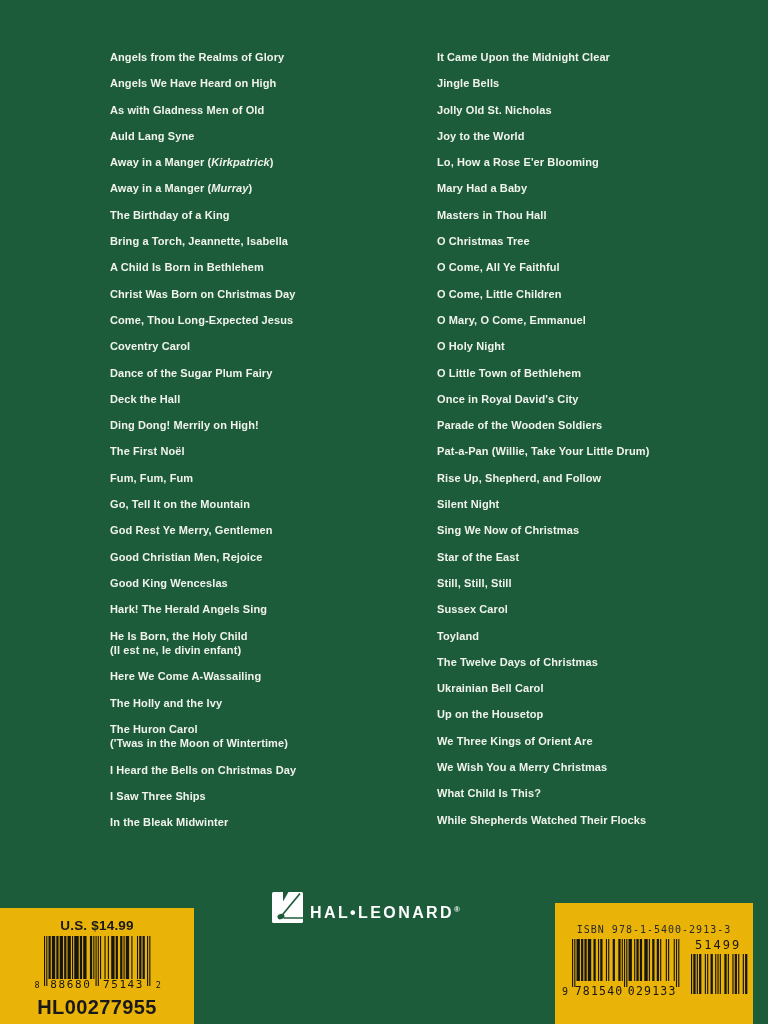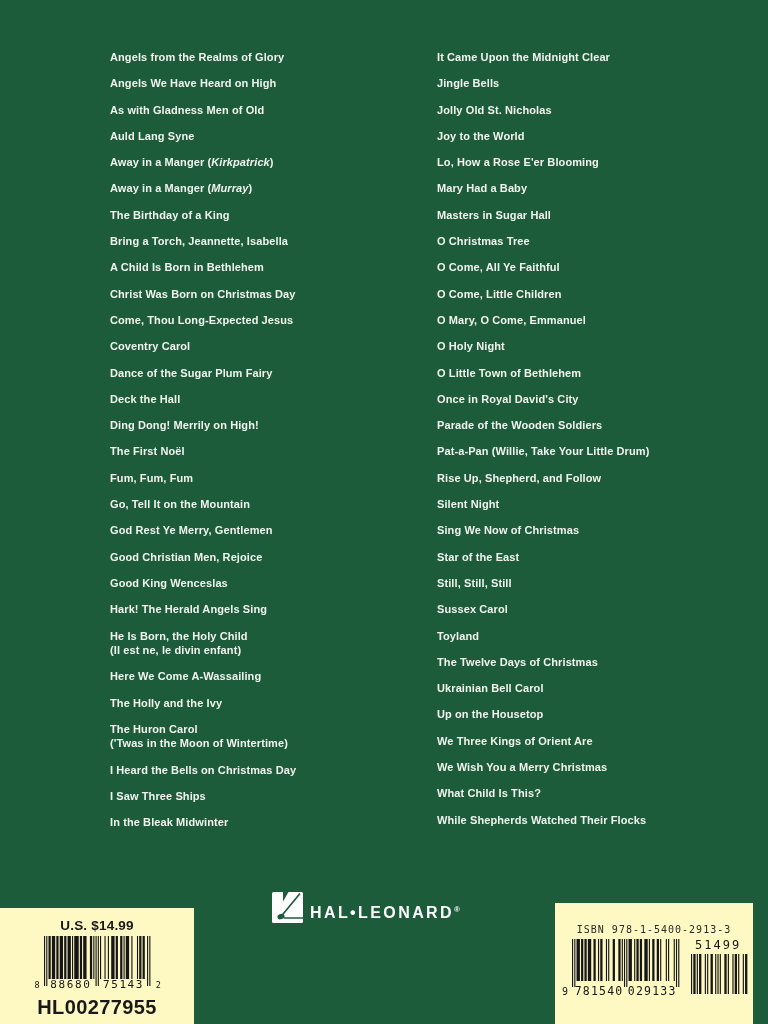--- a/index.html
+++ b/index.html
@@ -3,21 +3,21 @@
 <meta charset="utf-8">
 <style>
   html,body{margin:0;padding:0;}
   body{width:768px;height:1024px;position:relative;overflow:hidden;
        background:#1d5c3a;font-family:"Liberation Sans",sans-serif;}
   .song-col{position:absolute;top:50px;}
   #col-left{left:110px;}
   #col-right{left:437px;}
   .song{color:#f1f3ed;font-weight:bold;font-size:11px;line-height:14.5px;
         margin-bottom:11.8px;letter-spacing:0.1px;white-space:nowrap;}
-  .panel{position:absolute;background:#fef9c3;text-align:center;}
+  .panel{position:absolute;background:#eab308;text-align:center;}
   #price-panel{left:0;top:908px;width:194px;height:116px;}
   #isbn-panel{left:555px;top:903px;width:198px;height:129px;}
   .price{font-size:13.5px;font-weight:bold;color:#191919;padding-top:10px;letter-spacing:0.2px;}
   .catalog{font-size:20px;font-weight:bold;color:#191919;letter-spacing:0.4px;margin-top:1px;}
   .isbn-label{font-family:"DejaVu Sans Mono",monospace;font-size:10px;color:#2a2a2a;
               padding-top:21px;letter-spacing:1px;white-space:nowrap;}
   .barcode-row{display:flex;justify-content:center;align-items:flex-start;gap:9px;margin-top:3px;}
   svg{display:block;}
   #upc-barcode svg{margin:2px auto 0;}
   #logo{position:absolute;left:272px;top:892px;display:flex;align-items:flex-end;}
@@ -59,21 +59,21 @@
     <div class="song">I Saw Three Ships</div>
     <div class="song">In the Bleak Midwinter</div>
   </div>
 <div class="song-col" id="col-right">
     <div class="song">It Came Upon the Midnight Clear</div>
     <div class="song">Jingle Bells</div>
     <div class="song">Jolly Old St. Nicholas</div>
     <div class="song">Joy to the World</div>
     <div class="song">Lo, How a Rose E'er Blooming</div>
     <div class="song">Mary Had a Baby</div>
-    <div class="song">Masters in Sugar Hall</div>
+    <div class="song">Masters in Thou Hall</div>
     <div class="song">O Christmas Tree</div>
     <div class="song">O Come, All Ye Faithful</div>
     <div class="song">O Come, Little Children</div>
     <div class="song">O Mary, O Come, Emmanuel</div>
     <div class="song">O Holy Night</div>
     <div class="song">O Little Town of Bethlehem</div>
     <div class="song">Once in Royal David's City</div>
     <div class="song">Parade of the Wooden Soldiers</div>
     <div class="song">Pat-a-Pan (Willie, Take Your Little Drum)</div>
     <div class="song">Rise Up, Shepherd, and Follow</div>

